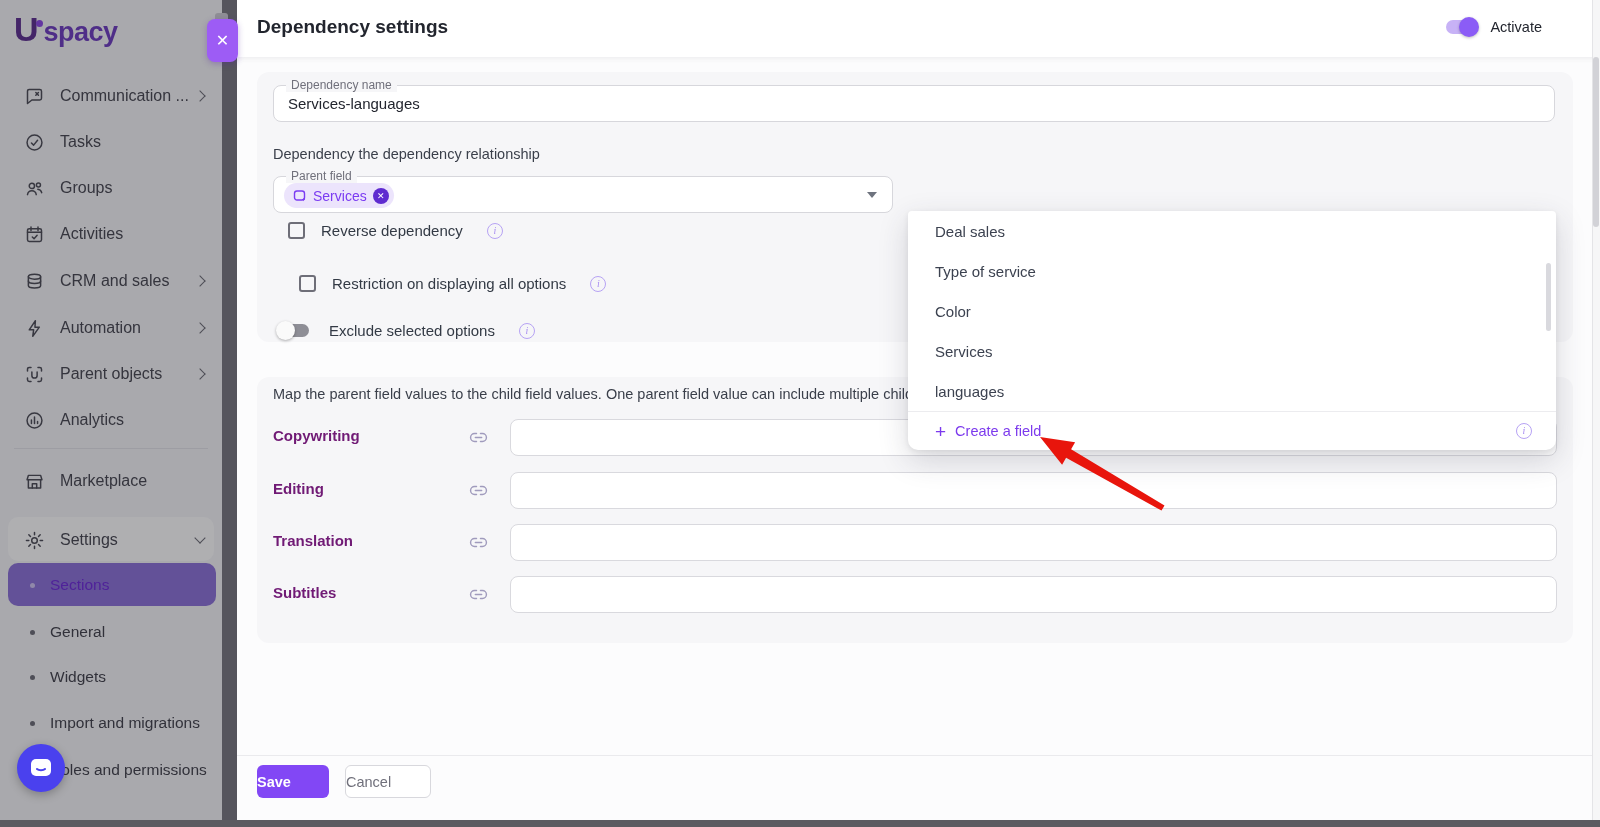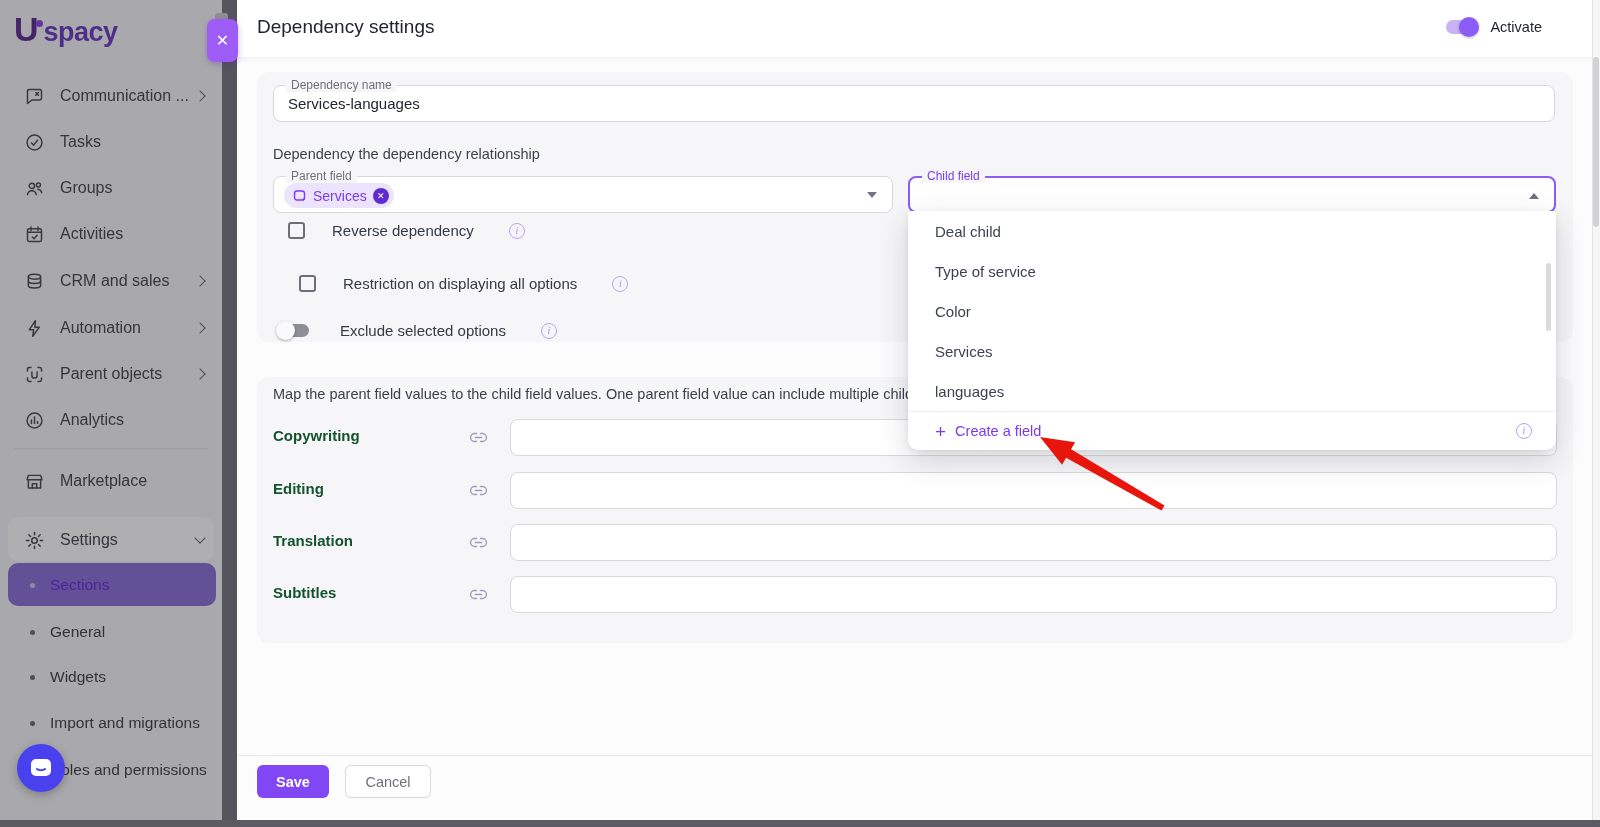--- a/index.html
+++ b/index.html
@@ -41,21 +41,21 @@
 
   
   .chat-btn { position:absolute; left:17px; top:744px; width:48px; height:48px; border-radius:50%;
               background:#4a41ee; z-index:80; display:flex; align-items:center; justify-content:center;
               cursor:pointer; box-shadow:0 3px 10px rgba(0,0,0,.25); }
 
   
   .panel { position:absolute; left:237px; top:0; width:1363px; height:827px; background:#fcfcfd; z-index:10; }
   .panel-header { position:absolute; left:0; top:0; right:0; height:57px; background:#fff;
                   box-shadow:0 1px 6px rgba(60,60,70,0.09); z-index:20; }
-  .panel-title { position:absolute; left:20px; top:16px; font-size:19px; font-weight:400; color:#22252e; }
+  .panel-title { position:absolute; left:20px; top:16px; font-size:19px; font-weight:700; color:#22252e; }
   .activate-wrap { position:absolute; right:58px; top:19px; display:flex; align-items:center; gap:14px; }
   .sw-on { position:relative; width:30px; height:14px; border-radius:7px; background:#c7b2f6; cursor:pointer; }
   .sw-on .knob { position:absolute; right:-3px; top:-3px; width:20px; height:20px; border-radius:50%; background:#8b5cf6; box-shadow:0 1px 3px rgba(0,0,0,.25); }
   .activate-lbl { font-size:14.5px; color:#22252e; }
 
   
   .card { position:absolute; left:20px; width:1316px; background:#f6f6f8; border-radius:12px; }
   .card1 { top:72px; height:270px; }
   .card2 { top:377px; height:266px; }
 
@@ -71,41 +71,41 @@
   .chip-txt { font-size:14px; color:#7b3bf2; }
   .chip-x { width:16px; height:16px; border-radius:50%; background:#5f2bd0; color:#fff; font-size:9px;
             display:flex; align-items:center; justify-content:center; cursor:pointer; }
   .caret-down { position:absolute; right:15px; top:15px; width:0; height:0;
                 border-left:5px solid transparent; border-right:5px solid transparent; border-top:6px solid #6e737e; }
   .caret-up { position:absolute; right:15px; top:15px; width:0; height:0;
               border-left:5px solid transparent; border-right:5px solid transparent; border-bottom:6px solid #6e737e; }
   .child-select { left:651px; top:104px; width:648px; height:37px; border:2px solid #8b5cf6; cursor:pointer; }
   .child-select .float-lbl { color:#7c3aed; top:-9px; }
 
-  .opt-row { position:absolute; display:flex; align-items:center; gap:27px; }
+  .opt-row { position:absolute; display:flex; align-items:center; gap:16px; }
   .cbox { width:17px; height:17px; border:2px solid #6e6e78; border-radius:3px; background:transparent; cursor:pointer; }
   .opt-lbl { font-size:15px; color:#333a45; }
   .info { width:16px; height:16px; border:1.4px solid #b7a3f4; border-radius:50%; color:#a98ef2;
           font-size:10px; line-height:13px; text-align:center; font-style:italic; font-family:"Liberation Serif",serif;
           cursor:pointer; margin-left:8px; }
   .sw-off { position:relative; width:30px; height:13px; border-radius:7px; background:#8e8e96; margin-right:4px; cursor:pointer; }
   .sw-off .knob { position:absolute; left:-3px; top:-3px; width:19px; height:19px; border-radius:50%; background:#fafafa; box-shadow:0 1px 3px rgba(0,0,0,.3); }
 
   .map-text { position:absolute; left:16px; top:9px; width:1284px; font-size:14.5px; color:#3a3f4a;
               white-space:nowrap; overflow:hidden; }
   .map-row { position:absolute; left:16px; width:1284px; height:37px; }
-  .map-lbl { position:absolute; left:0; top:8px; font-size:15px; font-weight:700; color:#14532d; }
+  .map-lbl { position:absolute; left:0; top:8px; font-size:15px; font-weight:700; color:#701a75; }
   .map-link { position:absolute; left:196px; top:9px; }
   .map-link svg { stroke:#a09bbd; fill:none; stroke-width:1.8; stroke-linecap:round; }
   .map-input { position:absolute; left:237px; top:0; width:1047px; height:37px; background:#fff;
                border:1px solid #d9d9de; border-radius:8px; cursor:text; }
 
   .footer-line { position:absolute; left:0; right:0; top:755px; height:1px; background:#eaeaed; }
   .btn { position:absolute; top:765px; height:33px; border-radius:6px; font-size:14.5px;
-         display:flex; align-items:center; justify-content:center; cursor:pointer; }
+         display:flex; align-items:center; cursor:pointer; }
   .btn-save { left:20px; width:72px; background:#8247f5; color:#fff; font-weight:700; }
   .btn-cancel { left:108px; width:86px; background:#fff; border:1px solid #d8d8dd; color:#70707b; }
 
   
   .dropdown { position:absolute; left:671px; top:211px; width:648px; background:#fff; z-index:50;
               border-radius:4px 4px 10px 10px; box-shadow:0 10px 30px rgba(50,50,70,.18), 0 2px 6px rgba(0,0,0,.08); }
   .dd-item { height:40px; display:flex; align-items:center; padding-left:27px; font-size:15px; color:#3c4250; cursor:pointer; }
   .dd-sep { height:1px; background:#ececef; }
   .dd-create { height:38px; display:flex; align-items:center; padding:0 24px 0 27px; cursor:pointer; }
   .dd-plus { color:#7c3aed; font-size:19px; margin-right:9px; font-weight:400; line-height:1; }
@@ -280,24 +280,20 @@
         <svg width="14" height="14" viewBox="0 0 14 14" style="stroke:#7b3bf2;fill:none;stroke-width:1.4">
             <rect x="1.5" y="2" width="10" height="9" rx="2.5"></rect>
             <path d="M10.6 9l.5 1.1 1.1.5-1.1.5-.5 1.1-.5-1.1-1.1-.5 1.1-.5z" fill="#7b3bf2" stroke="none"></path>
           </svg>
         <span class="chip-txt">Services</span>
         <span class="chip-x">✕</span>
       </div>
       <span class="caret-down"></span>
     </div>
 
-    <div class="field child-select">
-      <span class="float-lbl">Child field</span>
-      <span class="caret-up"></span>
-    </div>
 
     <div class="opt-row" style="left:31px; top:150px;">
       <span class="cbox"></span>
       <span class="opt-lbl">Reverse dependency</span>
       <span class="info">i</span>
     </div>
     <div class="opt-row" style="left:31px; top:203px;margin-left:11px;">
       <span class="cbox"></span>
       <span class="opt-lbl">Restriction on displaying all options</span>
       <span class="info">i</span>
@@ -338,21 +334,21 @@
     <div class="map-row" style="top:199px;">
       <span class="map-lbl">Subtitles</span>
       <span class="map-link"><svg width="19" height="19" viewBox="0 0 24 24">
             <path d="M9.5 7H7a5 5 0 0 0 0 10h2.5M14.5 7H17a5 5 0 0 1 0 10h-2.5M8 12h8"></path>
           </svg></span>
       <span class="map-input"></span>
     </div>
   </div>
 
   <div class="dropdown">
-    <div class="dd-item">Deal child</div>
+    <div class="dd-item">Deal sales</div>
     <div class="dd-item">Type of service</div>
     <div class="dd-item">Color</div>
     <div class="dd-item">Services</div>
     <div class="dd-item">languages</div>
     <div class="dd-sep"></div>
     <div class="dd-create">
       <span class="dd-plus">+</span>
       <span class="dd-create-lbl">Create a field</span>
       <span class="info">i</span>
     </div>

